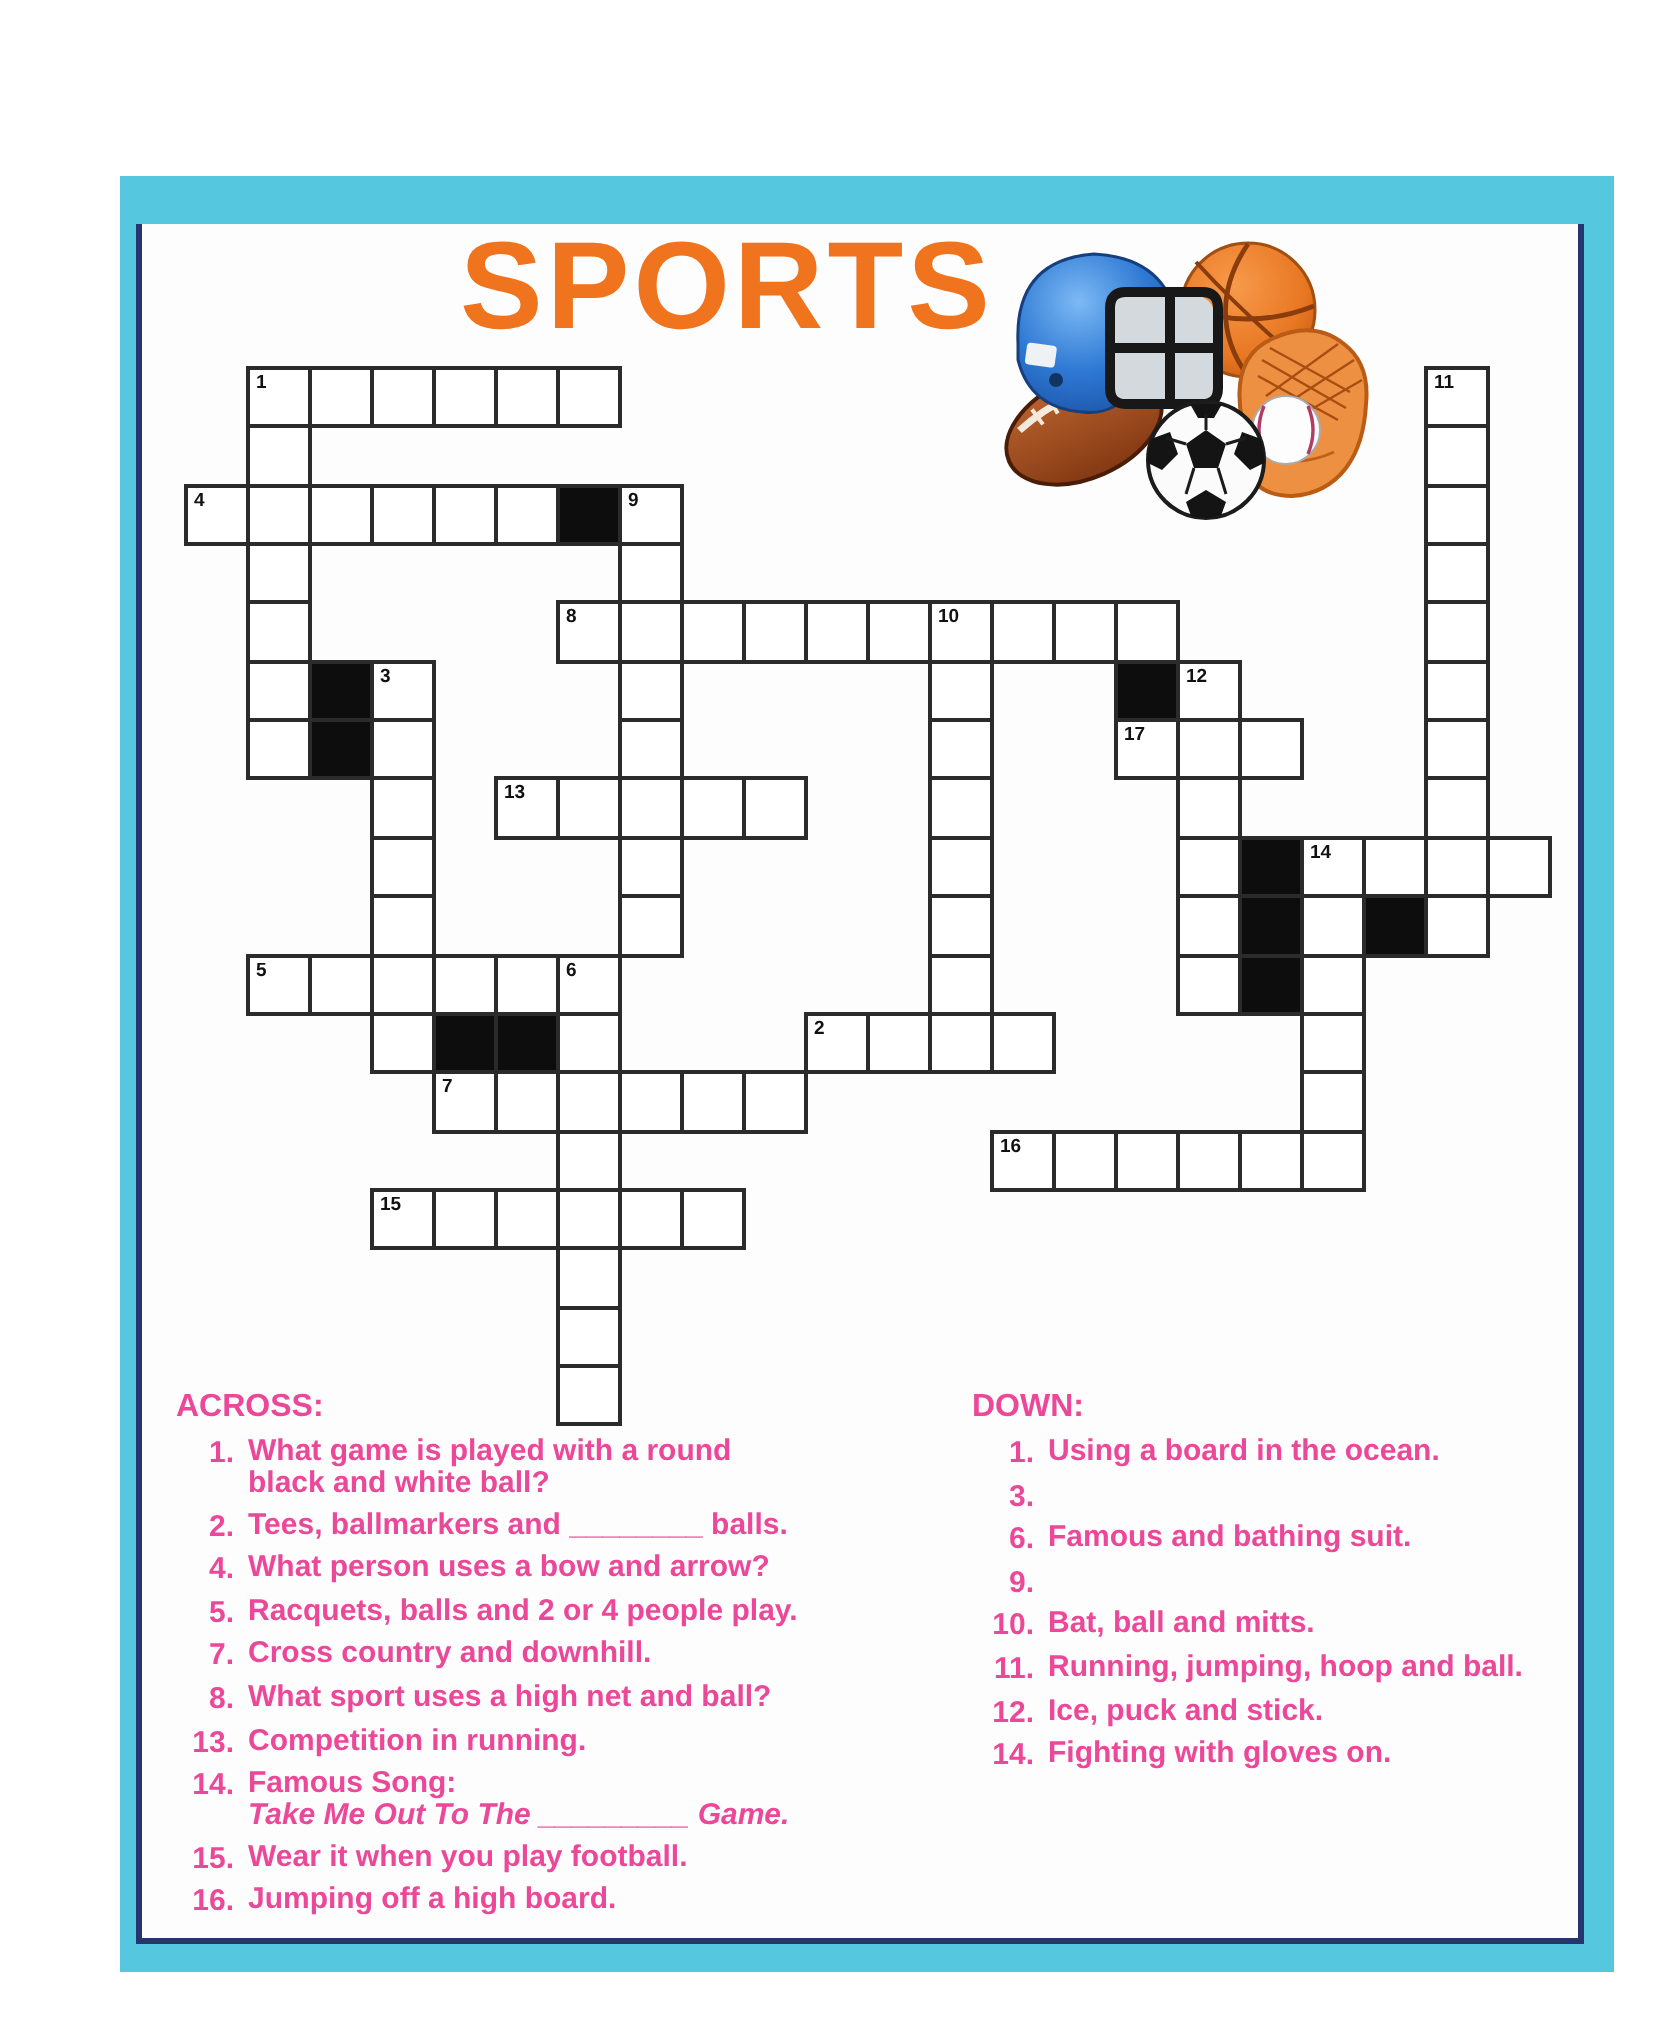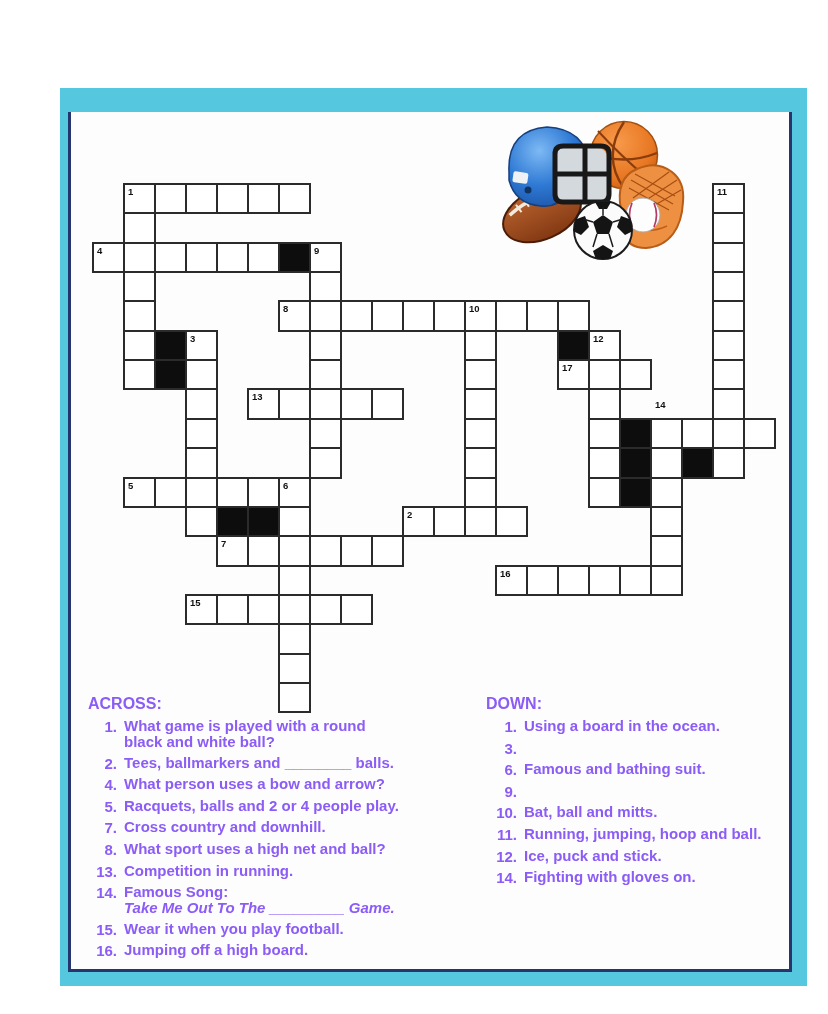--- a/index.html
+++ b/index.html
@@ -8,38 +8,39 @@
   .frame{position:absolute;left:60px;top:88px;width:747px;height:898px;box-sizing:border-box;
          background:#fdfdfd;border:solid var(--cyan);border-width:24px 15px 14px 8px;
          box-shadow:inset -3px 0 0 var(--navy), inset 3px 0 0 var(--navy), inset 0 -3px 0 var(--navy);}
   .title{position:absolute;left:230px;top:113px;font-weight:bold;font-size:62px;line-height:1;
          letter-spacing:2px;color:var(--orange);}
   .clipart{position:absolute;left:497px;top:114px;width:198px;height:154px;}
   #grid{position:absolute;left:0;top:0;width:828px;height:1014px;pointer-events:none;}
   .cell{position:absolute;box-sizing:border-box;border:2px solid var(--line);background:#fff;pointer-events:auto;}
   .cell.black{background:#0d0d0d;}
   .cellnum{position:absolute;font-weight:bold;font-size:9.5px;line-height:1;color:#111;}
-  .clues{position:absolute;color:#8b5cf6;font-weight:bold;font-size:15px;}
+  .clues{position:absolute;color:#ec4899;font-weight:bold;font-size:15px;}
   .clues.across{left:88px;top:695px;width:376px;}
   .clues.down{left:486px;top:695px;width:312px;}
   .clues-header{font-size:16px;margin-bottom:5px;}
   .clue{display:flex;margin-bottom:4.6px;}
   .cnum{flex:0 0 auto;text-align:right;margin-right:7px;}
   .across .cnum{width:29px;}
   .down .cnum{width:31px;}
   .ctext{white-space:pre-line;line-height:16px;}
   .cit{display:block;font-style:italic;line-height:16px;}
 </style>
 </head>
 <body>
 
 <div id="canvas">
 
   <div class="frame"></div>
 
+  <div class="title">SPORTS</div>
 
   <svg class="clipart" viewBox="0 0 198 154">
     <defs>
       <radialGradient id="bg1" cx="40%" cy="32%" r="75%">
         <stop offset="0%" stop-color="#F79A4B"></stop>
           <stop offset="70%" stop-color="#E87722"></stop>
           <stop offset="100%" stop-color="#C85E12"></stop>
       </radialGradient>
       <radialGradient id="hg1" cx="38%" cy="30%" r="80%">
         <stop offset="0%" stop-color="#7DB9F4"></stop>
@@ -225,21 +226,21 @@
       <span class="cellnum" style="left: 128px; top: 187px;">1</span>
       <span class="cellnum" style="left: 717px; top: 187px;">11</span>
       <span class="cellnum" style="left: 97px; top: 246px;">4</span>
       <span class="cellnum" style="left: 314px; top: 246px;">9</span>
       <span class="cellnum" style="left: 283px; top: 304px;">8</span>
       <span class="cellnum" style="left: 469px; top: 304px;">10</span>
       <span class="cellnum" style="left: 190px; top: 334px;">3</span>
       <span class="cellnum" style="left: 593px; top: 334px;">12</span>
       <span class="cellnum" style="left: 562px; top: 363px;">17</span>
       <span class="cellnum" style="left: 252px; top: 392px;">13</span>
-      <span class="cellnum" style="left: 655px; top: 400px;">14</span>
+      <span class="cellnum" style="left: 655px; top: 422px;">14</span>
       <span class="cellnum" style="left: 128px; top: 481px;">5</span>
       <span class="cellnum" style="left: 283px; top: 481px;">6</span>
       <span class="cellnum" style="left: 407px; top: 510px;">2</span>
       <span class="cellnum" style="left: 221px; top: 539px;">7</span>
       <span class="cellnum" style="left: 500px; top: 569px;">16</span>
       <span class="cellnum" style="left: 190px; top: 598px;">15</span>
     </div>
 
   <div class="clues across">
     <div class="clues-header">ACROSS:</div>

